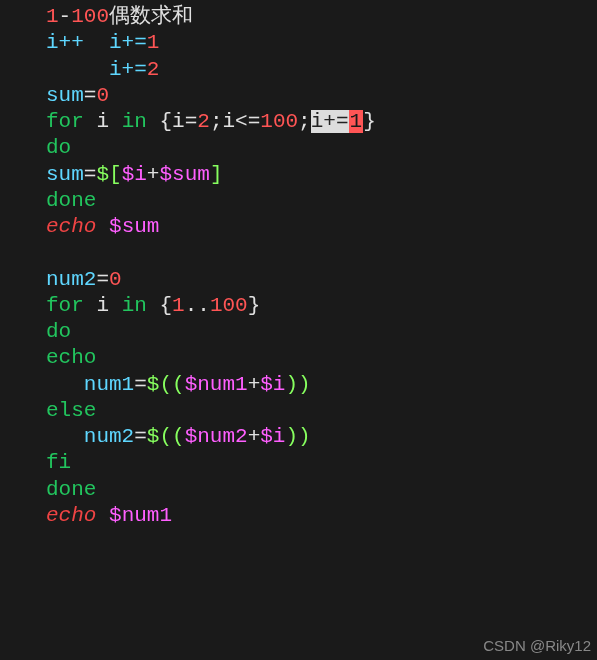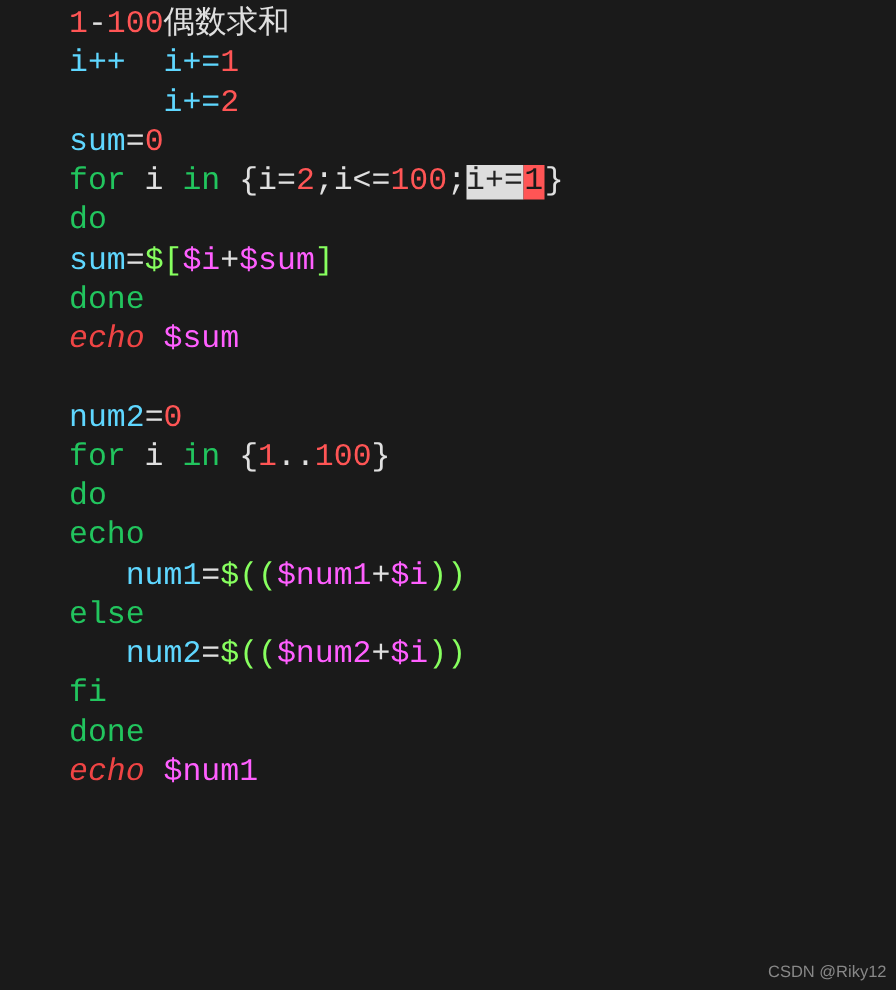--- a/index.html
+++ b/index.html
@@ -33,21 +33,21 @@
     .orange { color: #ef4444; font-style: italic; }
     .cursor-bg {
       background: #ff5555;
       color: #1a1a1a;
       padding: 0 1px;
     }
     .watermark {
       position: absolute;
       bottom: 4px;
       right: 6px;
-      font-size: 11px;
+      font-size: 15px;
       color: #888;
       font-family: sans-serif;
     }
   </style>
 </head>
 <body>
 
 <div class="code-editor">
   <div class="line"><span class="red">1</span><span class="white">-</span><span class="red">100</span><span class="white">偶数求和</span></div>
   <div class="line"><span class="cyan">i++  i+=</span><span class="red">1</span></div>

